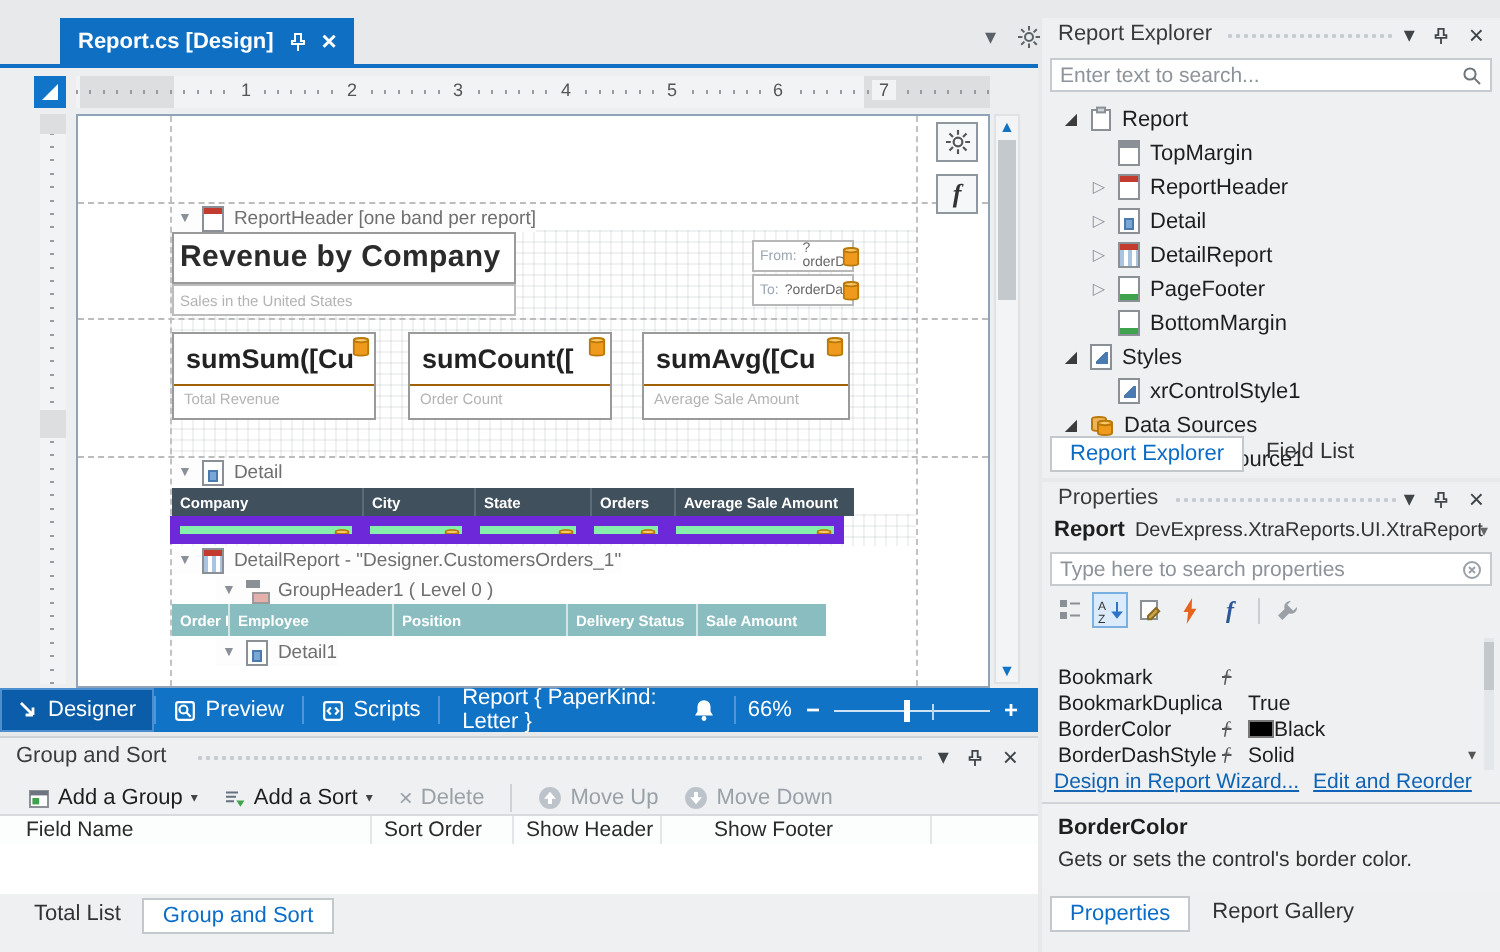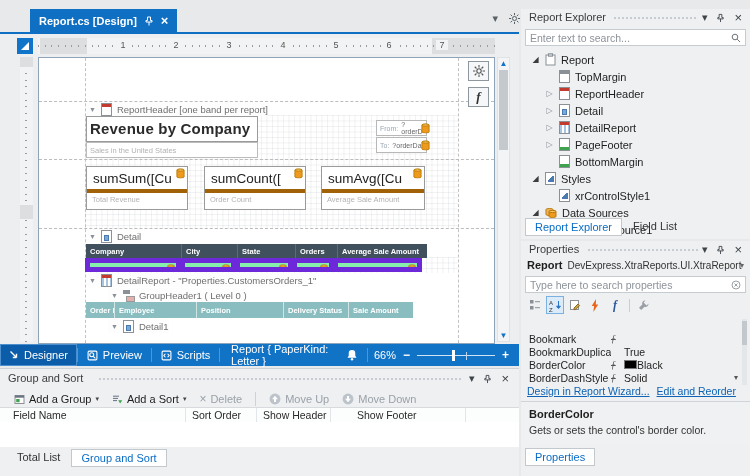--- a/index.html
+++ b/index.html
@@ -32,21 +32,21 @@
   .bandrow .tri{font-size:7px;color:#8a9097;line-height:1}
   .tbox{position:absolute;background:#fff;border:1px solid #9a9a9a}
   .dbicon{position:absolute}
 
   .title-text{font-weight:bold;font-size:15px;color:#2b2b2b;padding:3px 0 0 3px;letter-spacing:.2px}
   .sub-text{font-size:7.5px;color:#b3b3b3;padding:3px 0 0 3px}
   .pbox{position:absolute;left:337px;width:51px;height:16px;border:1px solid #b8b8b8;background:#fff;font-size:7px;display:flex;align-items:center;gap:3px;padding:0 3px}
   .pbox .pl{color:#9aa7b3}.pbox .pv{color:#666}
 
   .sumbox{position:absolute;top:108px;height:44px;border:1px solid #9a9a9a;background:#fff}
-  .sum-expr{height:26px;display:flex;align-items:center;padding-left:6px;font-weight:normal;font-size:13.5px;color:#222;border-bottom:4px solid #a16207;overflow:hidden;white-space:nowrap}
+  .sum-expr{height:26px;display:flex;align-items:center;padding-left:6px;font-weight:bold;font-size:13.5px;color:#222;border-bottom:1px solid #a16207;overflow:hidden;white-space:nowrap}
   .sum-cap{font-size:7.5px;color:#b3b3b3;padding:2px 0 0 5px}
 
   .tbl{position:absolute;display:flex}
   .h1cell{background:#41505d;color:#fff;font-size:7.5px;font-weight:bold;padding:3px 0 0 4px;border-right:1px solid #5d6a78;height:14px;overflow:hidden;white-space:nowrap}
   .r1cell{background:#86efac;color:#3a3a3a;font-size:7.5px;padding:3px 0 0 4px;border:5px solid #6d28d9;margin-left:-1px;height:14px;position:relative;overflow:hidden;white-space:nowrap}
   .h2cell{background:#8abdbf;color:#fff;font-size:7.5px;font-weight:bold;padding:4px 0 0 4px;border-right:1px solid #d2e5e5;height:16px;overflow:hidden;white-space:nowrap}
 
   .float-btns{position:absolute;left:468px;top:27px;display:flex;flex-direction:column;gap:6px}
   .fbtn{width:21px;height:20px;background:#f6f7f8;border:1px solid #8e979e;display:flex;align-items:center;justify-content:center;color:#555}
   .fbtn .fx{font-family:"Liberation Serif",serif;font-style:italic;font-weight:bold;font-size:13px;color:#333}
@@ -309,21 +309,21 @@
               <svg width="8" height="10" viewBox="0 0 10 12">
                 <path d="M1 2.2C1 .9 9 .9 9 2.2v7.6c0 1.3-8 1.3-8 0z" fill="#f09a1d" stroke="#b97908"></path>
                 <ellipse cx="5" cy="2.2" rx="4" ry="1.2" fill="#fbc765" stroke="#b97908"></ellipse>
               </svg>
             </span></div>
       </div>
 
       <div class="bandrow" style="left:47px;top:215px;padding-left:3px">
         <span class="tri">▼</span>
         <span class="bicon cols"></span>
-        <span>DetailReport - "Properties.CustomersOrders_1"</span>
+        <span>DetailReport - "Designer.CustomersOrders_1"</span>
       </div>
 
       <div class="bandrow" style="left:69px;top:230px;padding-left:3px">
         <span class="tri">▼</span>
         <span class="bicon grp"></span>
         <span>GroupHeader1 ( Level 0 )</span>
       </div>
 
       <div class="tbl" style="left:47px;top:244px">
         <div class="h2cell" style="width:29px">Order Date</div>
@@ -673,16 +673,17 @@
       <a class="plink" href="#">Design in Report Wizard...</a><a class="plink" href="#">Edit and Reorder</a>
     </div>
 
     <div class="pdesc">
       <b>BorderColor</b>
       <span class="dtext">Gets or sets the control's border color.</span>
     </div>
 
     <div class="btabs" style="left:4px;top:207px">
       <div class="tab2 sel">Properties</div>
+      <div class="tab2">Report Gallery</div>
     </div>
   </div>
 
 </div>
 
 </body></html>

